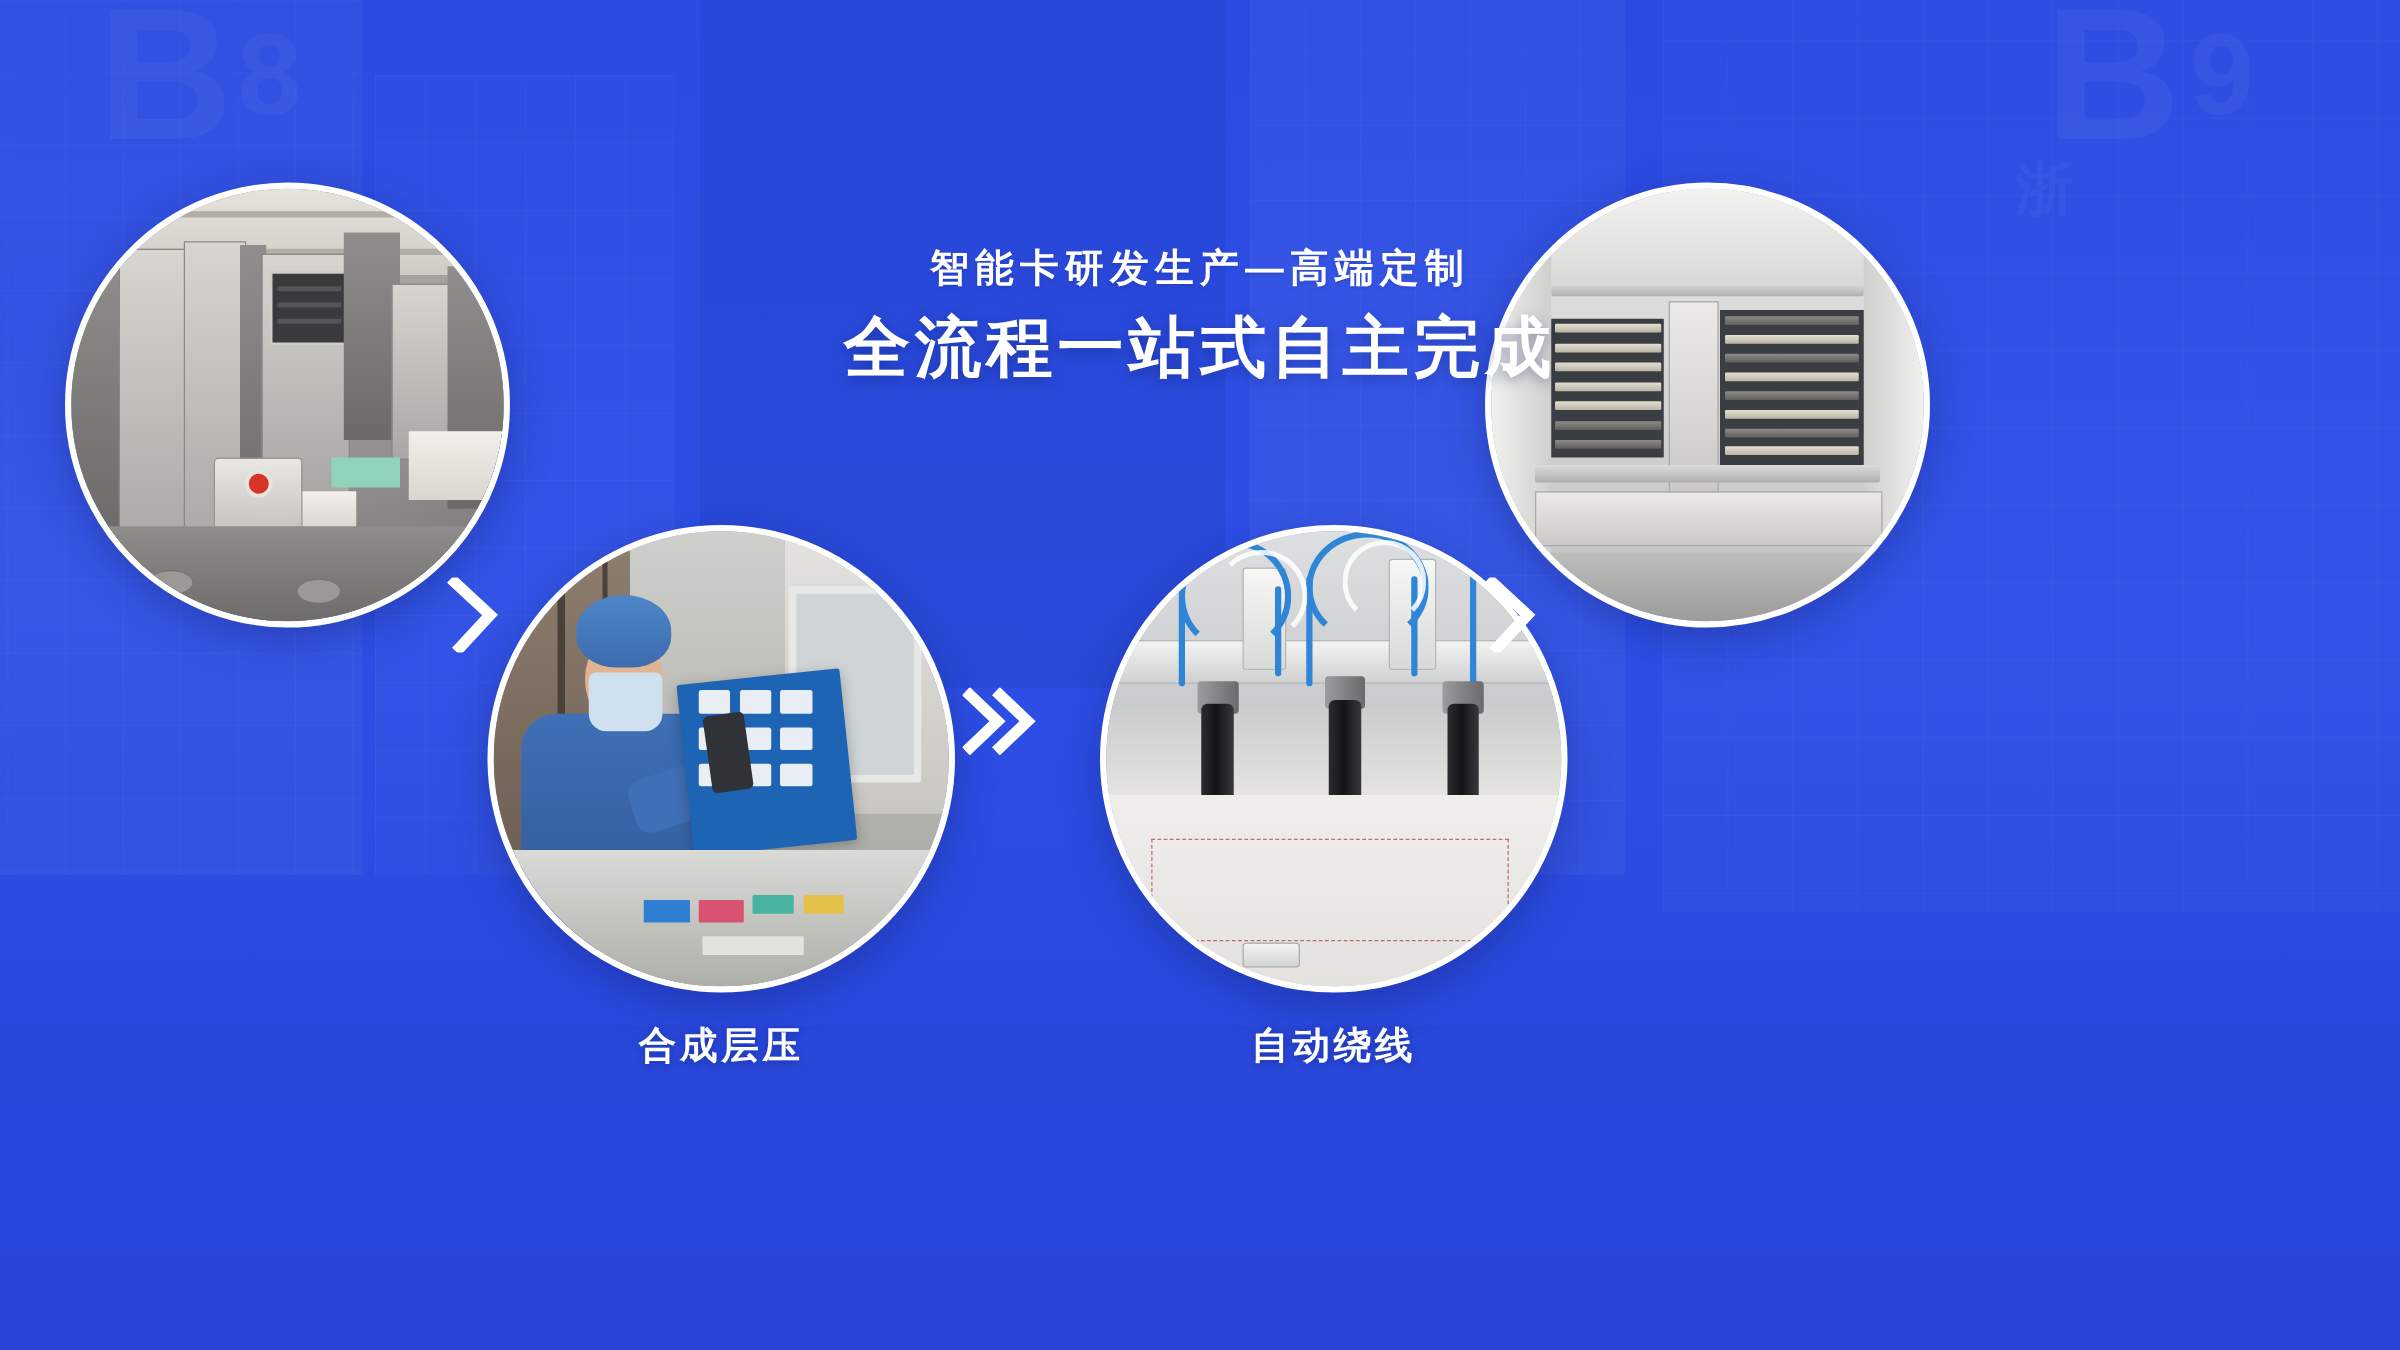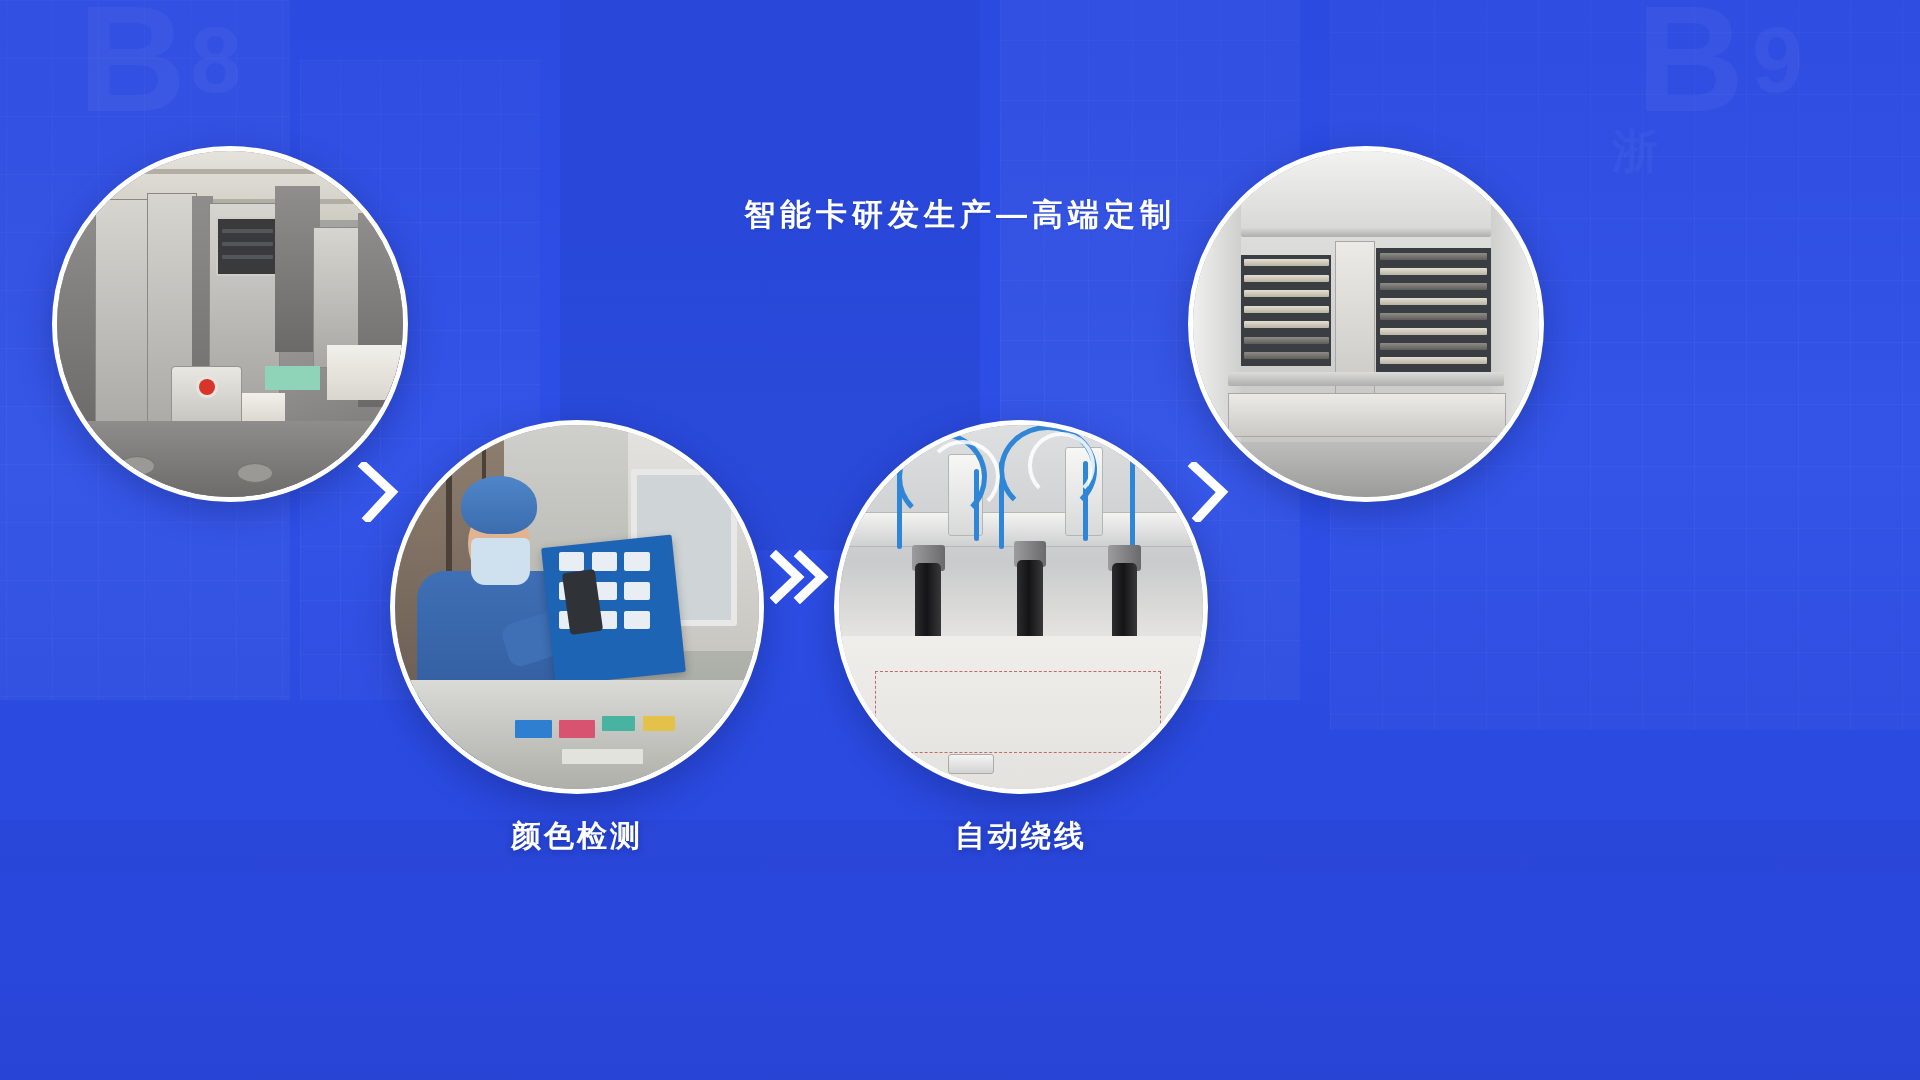--- a/index.html
+++ b/index.html
@@ -162,20 +162,21 @@
 
     <div class="bld dark" style="left:0;bottom:0;width:1920px;height:260px;"></div>
     <div class="bld" style="left:0;bottom:0;width:1920px;height:40px;"></div>
 
     <div class="veil"></div>
     <div class="veil2"></div>
   </div>
 
   <div class="headings">
     <p class="subtitle">智能卡研发生产—高端定制</p>
+    <h1 class="title">全流程一站式自主完成</h1>
   </div>
 
   <div class="node" style="left:52px;top:146px;width:356px;">
     <div class="circle" style="width:346px;height:346px;">
       <div class="photo">
         <div class="ph p1">
           <div class="ceil"></div>
           <div class="ceilbar" style="top:18px;"></div>
           <div class="ceilbar" style="top:48px;"></div>
           <div class="unitdk" style="left:0;top:16%;width:16%;height:66%;"></div>
@@ -241,31 +242,31 @@
           <div class="table"></div>
 
           <div class="swatch" style="left:33%;bottom:14%;width:10%;height:5%;background:#2f7fd0;"></div>
           <div class="swatch" style="left:45%;bottom:14%;width:10%;height:5%;background:#d8536f;"></div>
           <div class="swatch" style="left:57%;bottom:16%;width:9%;height:4%;background:#49b3a1;"></div>
           <div class="swatch" style="left:68%;bottom:16%;width:9%;height:4%;background:#e4c24a;"></div>
           <div class="swatch" style="left:46%;bottom:7%;width:22%;height:4%;background:#e3e3de;"></div>
         </div>
       </div>
     </div>
-    <div class="node-label">颜色检测</div>
+    <div class="node-label">合成层压</div>
   </div>
 
   <div class="arrow" style="left:770px;top:550px;">
     <svg width="60" height="54" viewBox="0 0 60 54">
       <path d="M6 6 L28 27 L6 48" fill="none" stroke="#ffffff" stroke-width="9" stroke-linecap="square"></path>
       <path d="M30 6 L52 27 L30 48" fill="none" stroke="#ffffff" stroke-width="9" stroke-linecap="square"></path>
     </svg>
   </div>
 
-  <div class="node" style="left:834px;top:420px;width:374px;">
+  <div class="node" style="left:880px;top:420px;width:374px;">
     <div class="circle" style="width:364px;height:364px;">
       <div class="photo">
         <div class="ph p3">
           <div class="rail" style="left:0;right:0;top:24%;height:9%;"></div>
           <div class="post" style="left:30%;top:8%;width:9%;height:22%;"></div>
           <div class="post" style="left:62%;top:6%;width:10%;height:24%;"></div>
 
           <div class="tube" style="left:16%;top:2%;width:22%;height:22%;border-bottom-color:transparent;"></div>
           <div class="tubestraight" style="left:16%;top:12%;width:5px;height:22%;"></div>
           <div class="tubestraight" style="left:37%;top:12%;width:5px;height:20%;"></div>

